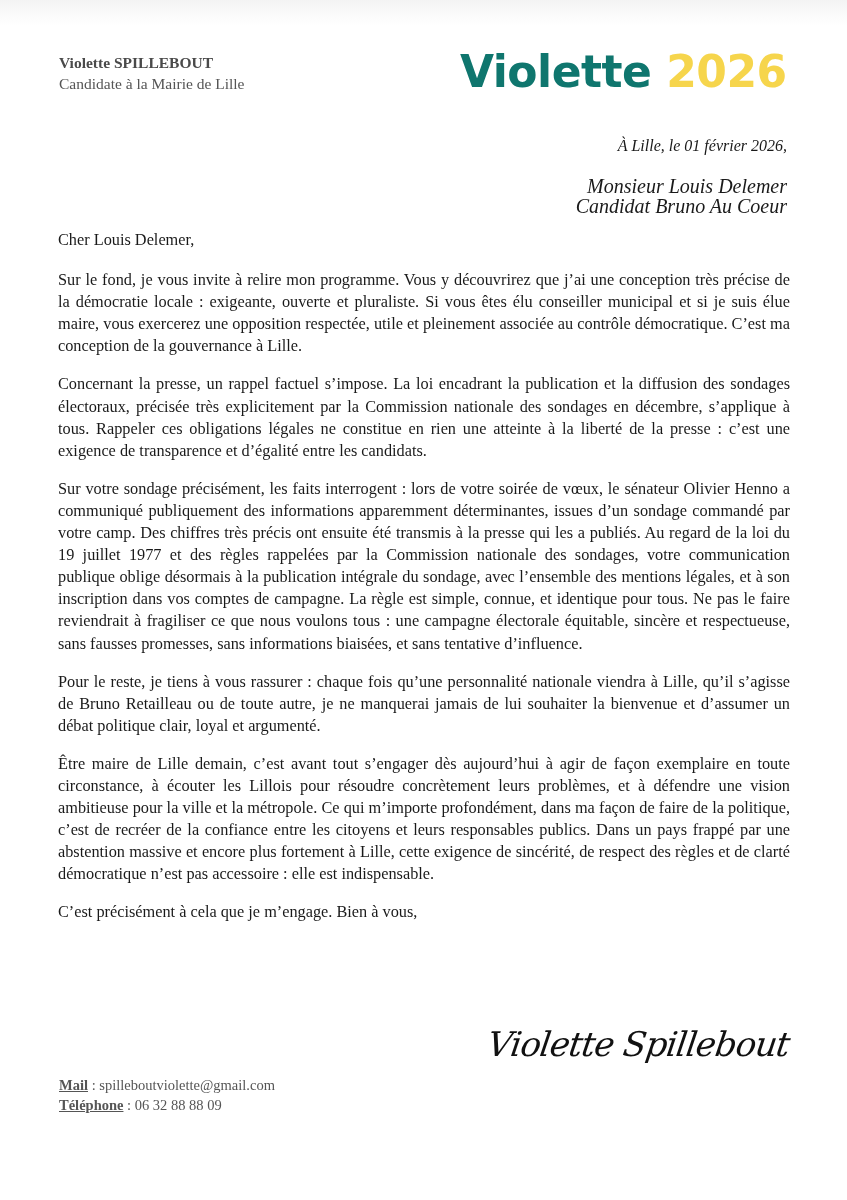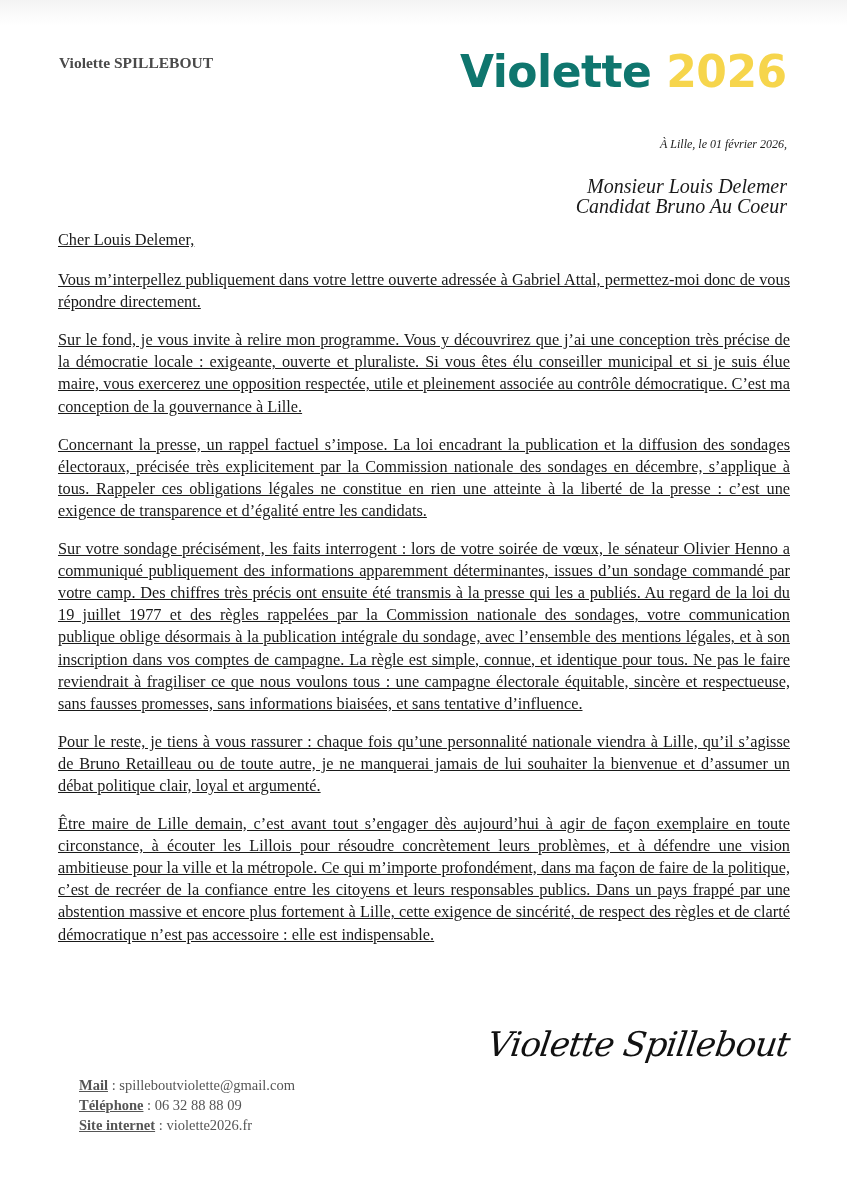--- a/index.html
+++ b/index.html
@@ -21,79 +21,77 @@
   .header-left .name { font-weight: bold; color: #4a4a4a; }
   .logo {
     position: absolute; left: 460px; top: 44px;
     font-family: "DejaVu Sans", "Liberation Sans", sans-serif;
     font-weight: bold; font-size: 44px; letter-spacing: -0.5px; line-height: 56px;
   }
   .logo .blue { color: #0f766e; }
   .logo .yellow { color: #f6d54c; }
   .date {
     position: absolute; right: 60px; top: 137px;
-    font-style: italic; font-size: 12px; text-align: right;
+    font-style: italic; font-size: 16px; text-align: right;
   }
   .recipient {
     position: absolute; right: 60px; top: 176px;
     font-style: italic; font-size: 20px; line-height: 20px; text-align: right;
   }
   .body {
     position: absolute; left: 58px; top: 229px; width: 732px;
     font-size: 16.3px; line-height: 22.1px;
   }
-  .body p { margin: 0 0 16px 0; text-align: justify; text-decoration: underline; }
+  .body p { margin: 0 0 16px 0; text-align: justify; }
   .body p.salutation { margin-bottom: 18px; }
   .signature {
     position: absolute; left: 488px; top: 1024px;
     font-family: "DejaVu Serif", serif; font-style: italic;
     font-size: 34px; color: #111; transform: skewX(-8deg); letter-spacing: -1px;
   }
   .contact {
     position: absolute; left: 59px; top: 1075px;
-    font-size: 14.5px; line-height: 20px; color: #555555; margin-left: 20px;
+    font-size: 14.5px; line-height: 20px; color: #555555;
   }
   .contact .lbl { text-decoration: underline; font-weight: bold; color: #555; }
 </style>
 </head>
 <body>
 
 <div class="top-shade"></div>
 
 <div class="header-left">
   <div class="name">Violette SPILLEBOUT</div>
+  <div>Candidate à la Mairie de Lille</div>
 </div>
 
 <div class="logo">
   <span class="blue">Violette</span>
   <span class="yellow">2026</span>
 </div>
 
 <div class="date">À Lille, le 01 février 2026,</div>
 
 <div class="recipient">
   <div>Monsieur Louis Delemer</div>
   <div>Candidat Bruno Au Coeur</div>
 </div>
 
 <div class="body">
   <p class="salutation">Cher Louis Delemer,</p>
-  <p>Vous m’interpellez publiquement dans votre lettre ouverte adressée à Gabriel Attal, permettez-moi donc de vous répondre directement.</p>
   <p>Sur le fond, je vous invite à relire mon programme. Vous y découvrirez que j’ai une conception très précise de la démocratie locale : exigeante, ouverte et pluraliste. Si vous êtes élu conseiller municipal et si je suis élue maire, vous exercerez une opposition respectée, utile et pleinement associée au contrôle démocratique. C’est ma conception de la gouvernance à Lille.</p>
   <p>Concernant la presse, un rappel factuel s’impose. La loi encadrant la publication et la diffusion des sondages électoraux, précisée très explicitement par la Commission nationale des sondages en décembre, s’applique à tous. Rappeler ces obligations légales ne constitue en rien une atteinte à la liberté de la presse : c’est une exigence de transparence et d’égalité entre les candidats.</p>
   <p>Sur votre sondage précisément, les faits interrogent : lors de votre soirée de vœux, le sénateur Olivier Henno a communiqué publiquement des informations apparemment déterminantes, issues d’un sondage commandé par votre camp. Des chiffres très précis ont ensuite été transmis à la presse qui les a publiés. Au regard de la loi du 19 juillet 1977 et des règles rappelées par la Commission nationale des sondages, votre communication publique oblige désormais à la publication intégrale du sondage, avec l’ensemble des mentions légales, et à son inscription dans vos comptes de campagne. La règle est simple, connue, et identique pour tous. Ne pas le faire reviendrait à fragiliser ce que nous voulons tous : une campagne électorale équitable, sincère et respectueuse, sans fausses promesses, sans informations biaisées, et sans tentative d’influence.</p>
   <p>Pour le reste, je tiens à vous rassurer : chaque fois qu’une personnalité nationale viendra à Lille, qu’il s’agisse de Bruno Retailleau ou de toute autre, je ne manquerai jamais de lui souhaiter la bienvenue et d’assumer un débat politique clair, loyal et argumenté.</p>
   <p>Être maire de Lille demain, c’est avant tout s’engager dès aujourd’hui à agir de façon exemplaire en toute circonstance, à écouter les Lillois pour résoudre concrètement leurs problèmes, et à défendre une vision ambitieuse pour la ville et la métropole. Ce qui m’importe profondément, dans ma façon de faire de la politique, c’est de recréer de la confiance entre les citoyens et leurs responsables publics. Dans un pays frappé par une abstention massive et encore plus fortement à Lille, cette exigence de sincérité, de respect des règles et de clarté démocratique n’est pas accessoire : elle est indispensable.</p>
+  <p>C’est précisément à cela que je m’engage. Bien à vous,</p>
 </div>
 
 <div class="signature">Violette Spillebout</div>
 
 <div class="contact">
   <div>
     <span class="lbl">Mail</span><span> : spilleboutviolette@gmail.com</span>
   </div>
   <div>
     <span class="lbl">Téléphone</span><span> :  06 32 88 88 09</span>
   </div>
-  <div>
-    <span class="lbl">Site internet</span><span> : violette2026.fr</span>
-  </div>
 </div>
 
 </body></html>

